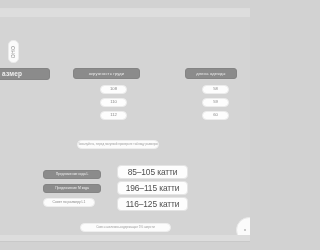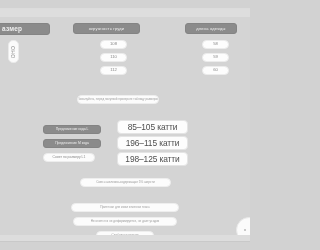--- a/index.html
+++ b/index.html
@@ -34,20 +34,21 @@
     position:absolute;
     display:flex; align-items:center; justify-content:center;
     border-radius:9px;
     background:#ffffff;
     color:#7d7d7d;
     border:1px solid #e6e6e6;
     white-space:nowrap;
     overflow:hidden;
     text-align:right;
     line-height:1;
+    margin-top:45px;
   }
   .chip.dark{
     background:#8b8b8b;
     color:#efefef;
     border:1px solid #848484;
     border-radius:3px;
   }
 
   
   .hdr{ height:11px; font-size:4px; letter-spacing:.2px; }
@@ -175,21 +176,21 @@
   <div class="chip vpill col-right r2">60</div>
 
   <div class="chip" id="note">Пожалуйста, перед покупкой проверьте таблицу размеров</div>
 
   <div class="chip dark" id="sug1">Предложение кода L</div>
   <div class="chip dark" id="sug2">Предложение M кода</div>
   <div class="chip" id="tip">Совет по размеру L1</div>
 
   <div class="chip range" id="range0">85–105 катти</div>
   <div class="chip range" id="range1">196–115 катти</div>
-  <div class="chip range" id="range2">198–125 катти</div>
+  <div class="chip range" id="range2">116–125 катти</div>
 
   <div class="chip feat" id="feat0">Смесь шелково-содержащая 5% шерсти</div>
   <div class="chip feat" id="feat1">Приятная для кожи и мягкая ткань</div>
   <div class="chip feat" id="feat2">Не мнется и не деформируется, не дает усадки</div>
   <div class="chip feat" id="feat3">Свободная версия</div>
 
   <div id="edge">
     <span class="dot"></span>
   </div>
 

